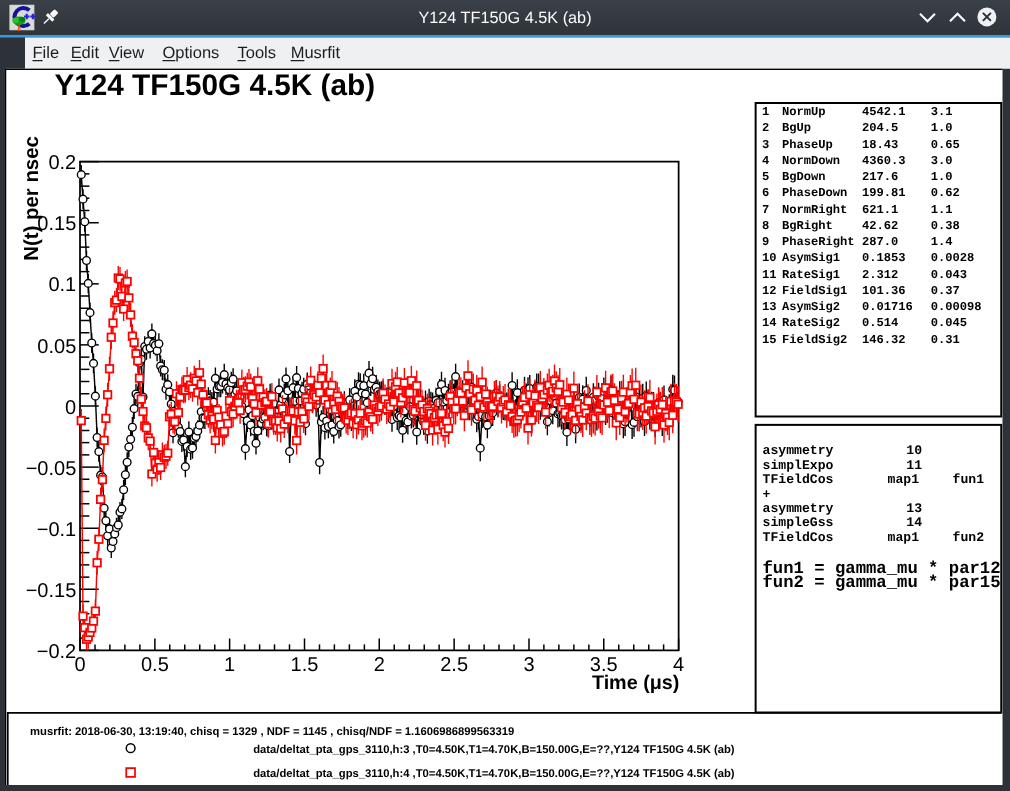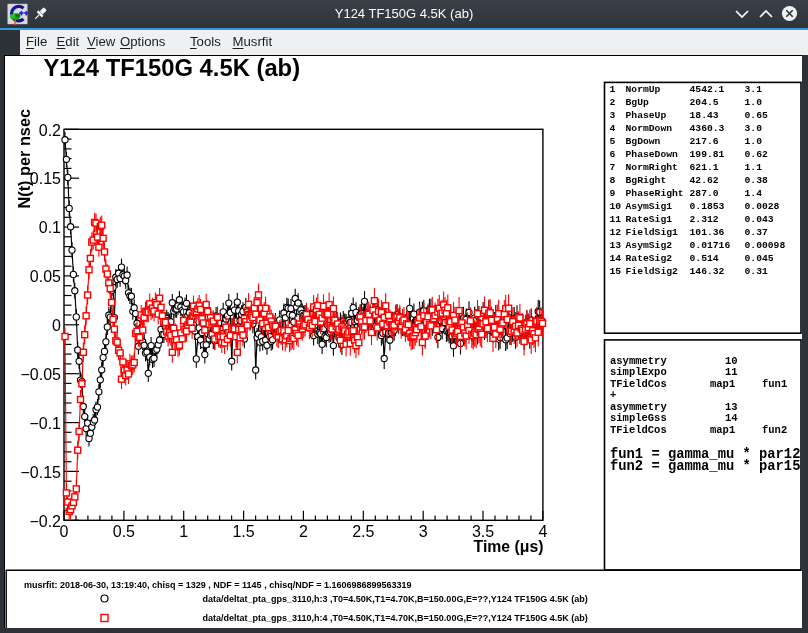--- a/index.html
+++ b/index.html
@@ -40,21 +40,21 @@
 <path d="M8 11 L14 17 L20 11" stroke="#fcfcfc" stroke-width="1.7" fill="none"></path>
 <path d="M32 17 L38 11 L44 17" stroke="#fcfcfc" stroke-width="1.7" fill="none"></path>
 <circle cx="61.5" cy="13.5" r="7.6" fill="#f0f1f2"></circle>
 <path d="M58.3 10.3 L64.7 16.7 M64.7 10.3 L58.3 16.7" stroke="#2b3036" stroke-width="1.6"></path>
 </svg>
 <div id="blueline"></div>
 <div id="menubar">
 <span style="left:6px"><u>F</u>ile</span>
 <span style="left:36.5px"><u>E</u>dit</span>
 <span style="left:67px"><u>V</u>iew</span>
-<span style="left:100px"><u>O</u>ptions</span>
+<span style="left:110px"><u>O</u>ptions</span>
 <span style="left:170px"><u>T</u>ools</span>
 <span style="left:212.5px"><u>M</u>usrfit</span>
 <span style="left:802px"><u>H</u>elp</span>
 </div>
 <div id="canvas"></div>
 <svg width="808" height="633" viewBox="0 0 808 633" style="position:absolute;left:0;top:0" font-family="Liberation Sans, sans-serif">
 <defs>
 <circle id="mc" r="3.1" fill="#fff" stroke="#000" stroke-width="1.1"></circle>
 <rect id="ms" x="-3.0" y="-3.0" width="6.0" height="6.0" fill="#fff" stroke="#ff0000" stroke-width="1.4"></rect>
 <clipPath id="fr">

